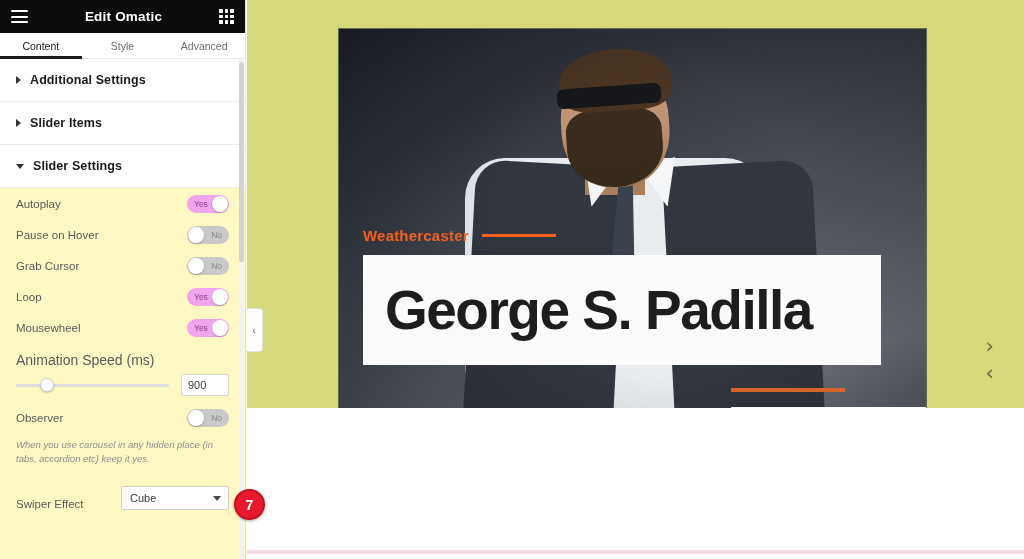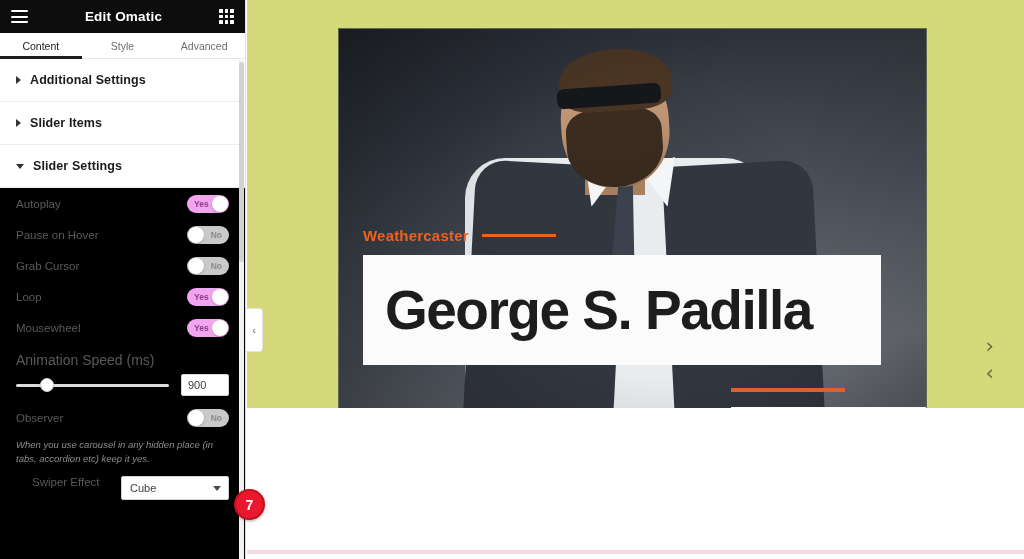--- a/index.html
+++ b/index.html
@@ -9,21 +9,21 @@
     overflow: hidden;
     background: #ffffff;
     font-family: "Liberation Sans", sans-serif;
   }
   #app { position: relative; width: 1024px; height: 559px; }
 
   
   #sidebar {
     position: absolute; left: 0; top: 0;
     width: 246px; height: 559px;
-    background: #000000;
+    background: #fef9c3;
     border-right: 1px solid #e0e0e0;
     overflow: hidden;
   }
   #panel-header {
     height: 33px; background: #0d0d0d;
     display: flex; align-items: center; justify-content: space-between;
     padding: 0 11px;
   }
   .hamburger { width: 17px; height: 13px; display: flex; flex-direction: column;
     justify-content: space-between; cursor: pointer; }
@@ -72,41 +72,41 @@
 
   .toggle { position: relative; width: 42px; height: 18px; border-radius: 9px;
     cursor: pointer; flex: none; }
   .toggle.on { background: #f0a5ee; }
   .toggle.off { background: #c9c9c9; }
   .toggle .knob { position: absolute; top: 1px; width: 16px; height: 16px;
     border-radius: 50%; background: #ffffff; box-shadow: 0 1px 2px rgba(0,0,0,.25); }
   .toggle.on .knob { right: 1px; }
   .toggle.off .knob { left: 1px; }
   .toggle .tlabel { position: absolute; top: 0; height: 18px; line-height: 18px;
-    font-size: 8.5px; font-weight: bold; }
+    font-size: 8.5px; font-weight: normal; }
   .toggle.on .tlabel { left: 7px; color: #8d3c8b; }
   .toggle.off .tlabel { right: 7px; color: #8a8a8a; }
 
   .num-input { width: 48px; height: 22px; border: 1px solid #d6d6d6;
     border-radius: 2px; font-size: 11px; color: #3c3c3c; padding: 0 6px;
     font-family: "Liberation Sans", sans-serif; background: #fff; outline: none; }
 
   .slider-label { font-size: 14px; color: #5a5a5a; padding-top: 9px; }
   .slider-row { display: flex; align-items: center; gap: 12px; height: 34px; }
   .track { position: relative; flex: 1; height: 3px; background: #dcdcdc;
     border-radius: 2px; cursor: pointer; }
   .track .handle { position: absolute; top: -5.5px; width: 14px; height: 14px;
     border-radius: 50%; background: #fff; border: 1px solid #cfcfcf;
     box-shadow: 0 1px 2px rgba(0,0,0,.18); transform: translateX(-50%); }
 
   .note { font-size: 9.5px; font-style: italic; color: #8d8d8d;
     line-height: 1.45; padding: 5px 0 10px 0; }
 
-  .select-row { display: flex; align-items: flex-start; justify-content: space-between;
-    height: 34px; margin-left: 16px; }
+  .select-row { display: flex; align-items: flex-end; justify-content: space-between;
+    height: 34px; }
   .select-wrap { position: relative; width: 108px; }
   .select-box { width: 100%; height: 24px; border: 1px solid #d0d0d0;
     border-radius: 2px; background: #fff; font-size: 11px; color: #3c3c3c;
     display: flex; align-items: center; padding: 4px 8px; cursor: pointer; }
   .select-caret { position: absolute; right: 8px; top: 10px; width: 0; height: 0;
     border-top: 5px solid #4a4a4a; border-left: 4px solid transparent;
     border-right: 4px solid transparent; pointer-events: none; }
 
   
   #panel-scrollbar { position: absolute; right: 1px; top: 60px; width: 5px;

